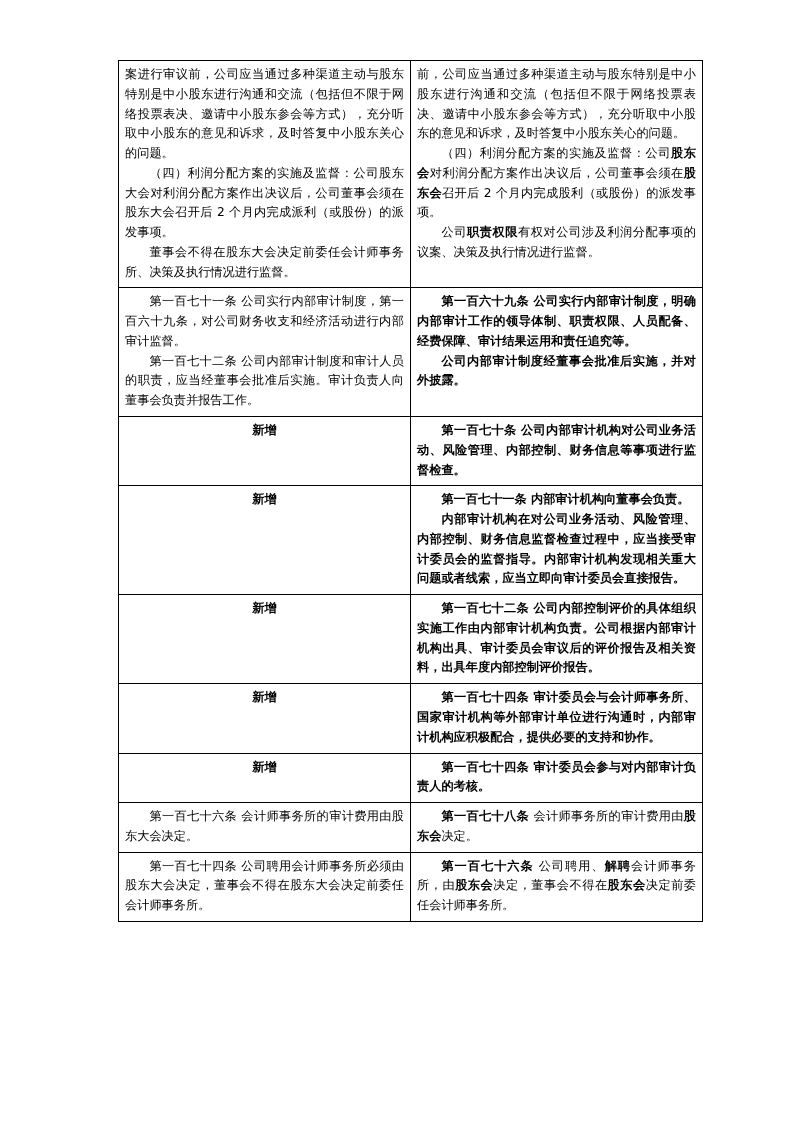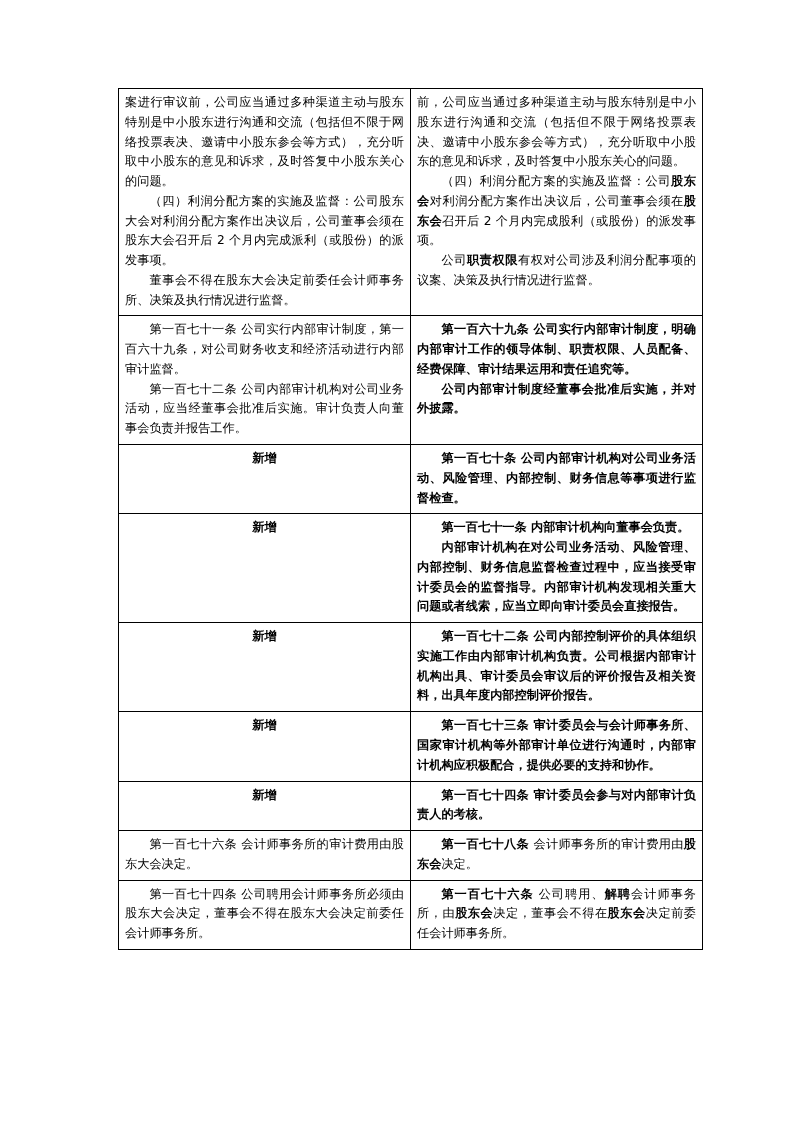--- a/index.html
+++ b/index.html
@@ -11,21 +11,21 @@
     width: 794px;
     height: 1122px;
     font-family: "DejaVu Sans", "Liberation Sans", sans-serif;
     color: #000000;
   }
   .page {
     position: relative;
     width: 794px;
     height: 840px;
     box-sizing: border-box;
-    padding: 88px 118px 0 118px;
+    padding: 60px 118px 0 118px;
   }
   table.doc-table {
     width: 558px;
     border-collapse: collapse;
     table-layout: fixed;
   }
   table.doc-table td {
     border: 1px solid #000000;
     vertical-align: top;
     padding: 4px 6px 5px 6px;
@@ -67,21 +67,21 @@
         <td class="right-col">
           <p class="para no-indent">前，公司应当通过多种渠道主动与股东特别是中小股东进行沟通和交流（包括但不限于网络投票表决、邀请中小股东参会等方式），充分听取中小股东的意见和诉求，及时答复中小股东关心的问题。</p>
           <p class="para">（四）利润分配方案的实施及监督：公司<span class="b">股东会</span>对利润分配方案作出决议后，公司董事会须在<span class="b">股东会</span>召开后 2 个月内完成股利（或股份）的派发事项。</p>
           <p class="para">公司<span class="b">职责权限</span>有权对公司涉及利润分配事项的议案、决策及执行情况进行监督。</p>
         </td>
       </tr>
 
       <tr>
         <td class="left-col">
           <p class="para">第一百七十一条  公司实行内部审计制度，第一百六十九条，对公司财务收支和经济活动进行内部审计监督。</p>
-          <p class="para">第一百七十二条  公司内部审计机构对公司业务活动，应当经董事会批准后实施。审计负责人向董事会负责并报告工作。</p>
+          <p class="para">第一百七十二条  公司内部审计制度和审计人员的职责，应当经董事会批准后实施。审计负责人向董事会负责并报告工作。</p>
         </td>
         <td class="right-col b">
           <p class="para">第一百六十九条  公司实行内部审计制度，明确内部审计工作的领导体制、职责权限、人员配备、经费保障、审计结果运用和责任追究等。</p>
           <p class="para">公司内部审计制度经董事会批准后实施，并对外披露。</p>
         </td>
       </tr>
 
       <tr>
         <td class="left-col new-cell">
           <p class="para center">新增</p>
@@ -108,21 +108,21 @@
         <td class="right-col b">
           <p class="para">第一百七十二条  公司内部控制评价的具体组织实施工作由内部审计机构负责。公司根据内部审计机构出具、审计委员会审议后的评价报告及相关资料，出具年度内部控制评价报告。</p>
         </td>
       </tr>
 
       <tr>
         <td class="left-col new-cell">
           <p class="para center">新增</p>
         </td>
         <td class="right-col b">
-          <p class="para">第一百七十三条  审计委员会与会计师事务所、国家审计机构等外部审计单位进行沟通时，内部审计机构应积极配合，提供必要的支持和协作。</p>
+          <p class="para">第一百七十四条  审计委员会与会计师事务所、国家审计机构等外部审计单位进行沟通时，内部审计机构应积极配合，提供必要的支持和协作。</p>
         </td>
       </tr>
 
       <tr>
         <td class="left-col new-cell">
           <p class="para center">新增</p>
         </td>
         <td class="right-col b">
           <p class="para">第一百七十四条  审计委员会参与对内部审计负责人的考核。</p>
         </td>

